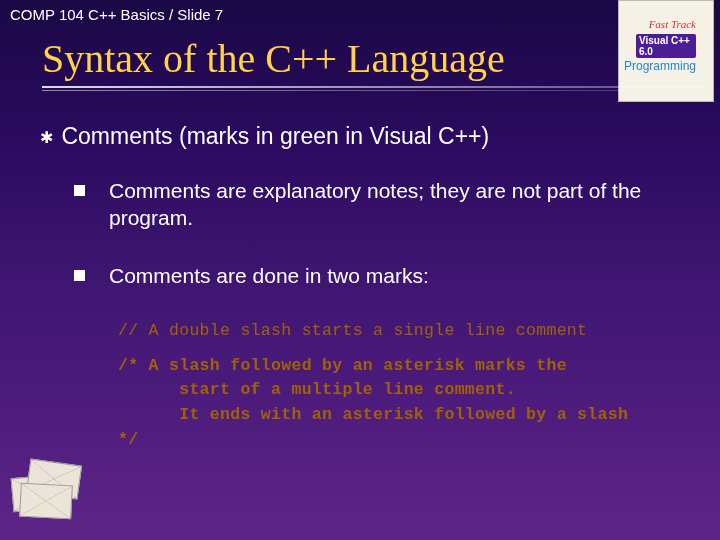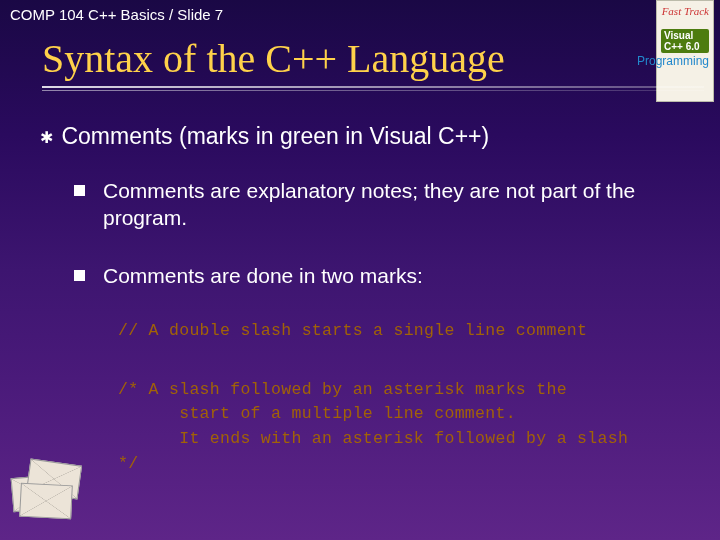--- a/index.html
+++ b/index.html
@@ -30,32 +30,32 @@
     height: 2px;
     background: linear-gradient(90deg, rgba(255,255,255,0.85), rgba(255,255,255,0.25));
     margin: 4px 0 0 0;
     width: 100%;
   }
   .title-underline.thin { height:1px; opacity:0.6; margin-top:2px;}
   .book-thumb {
     position: absolute;
     top: 0;
     right: 6px;
-    width: 58px;
+    width: 96px;
     height: 102px;
     background: #f5f1e6;
     border: 1px solid #bba;
     display: flex;
     flex-direction: column;
     align-items: flex-start;
     font-size: 8px;
-    padding: 4px;
+    padding: 17px;
   }
   .book-ft { color:#c33; font-style:italic; font-size:11px; font-family:"Times New Roman",serif; align-self:flex-end;}
-  .book-vc { background:#4d7c0f; color:#fff; font-size:10px; padding:1px 3px; border-radius:2px; margin-top:12px; align-self:flex-end; font-weight:bold;}
+  .book-vc { background:#4c1d95; color:#fff; font-size:10px; padding:1px 3px; border-radius:2px; margin-top:4px; align-self:flex-end; font-weight:bold;}
   .book-prog { color:#28c; font-size:12px; align-self:flex-end; margin-top:1px;}
   .content {
     padding: 28px 40px 0 40px;
     color: #fff;
   }
   .top-bullet {
     display: flex;
     align-items: flex-start;
     gap: 8px;
     font-size: 23px;
@@ -63,21 +63,21 @@
   }
   .star-icon {
     font-size: 16px;
     line-height: 30px;
     color: #fff;
     flex-shrink: 0;
   }
   .sub-bullet {
     display: flex;
     align-items: flex-start;
-    gap: 18px;
+    gap: 24px;
     font-size: 21px;
     margin-left: 34px;
     margin-bottom: 30px;
     line-height: 1.3;
   }
   .square-icon {
     width: 11px;
     height: 11px;
     background: #fff;
     margin-top: 8px;
@@ -85,21 +85,21 @@
   }
   .code-block {
     font-family: "Courier New", Courier, monospace;
     font-size: 16.5px;
     color: #a16207;
     margin-left: 78px;
     line-height: 1.5;
     white-space: pre;
     letter-spacing: 0.3px;
   }
-  .code-block.mt { margin-top: 34px; }
+  .code-block.mt { margin-top: 10px; font-weight: bold; }
   .envelope {
     position: absolute;
     left: 8px;
     bottom: 22px;
     width: 78px;
     height: 64px;
   }
   .env {
     position: absolute;
     width: 52px;

